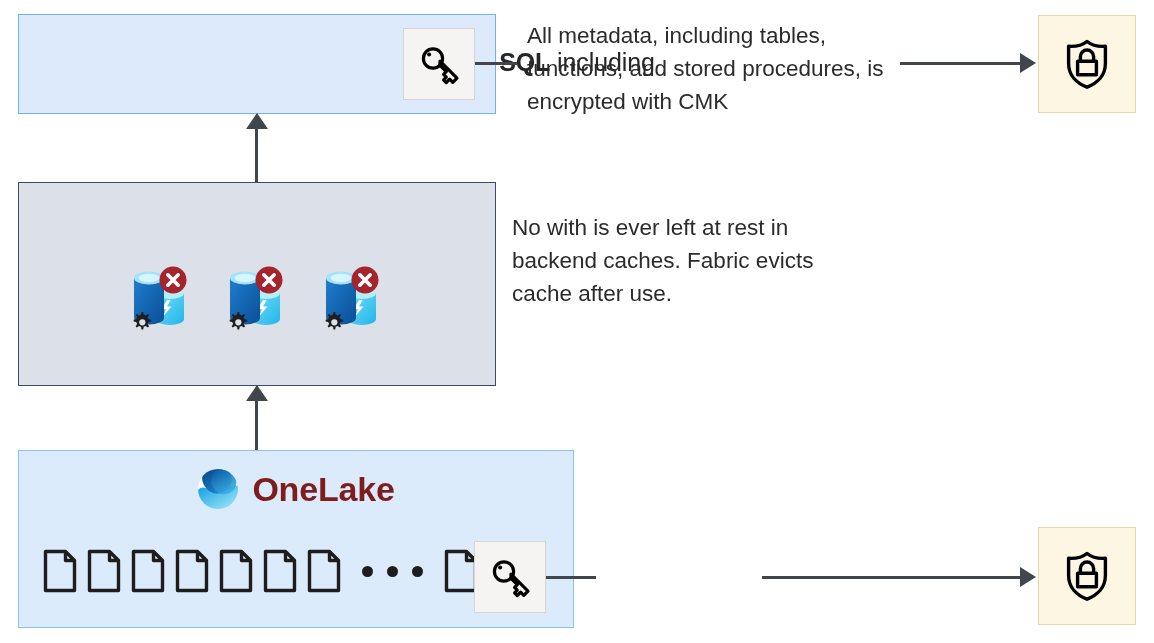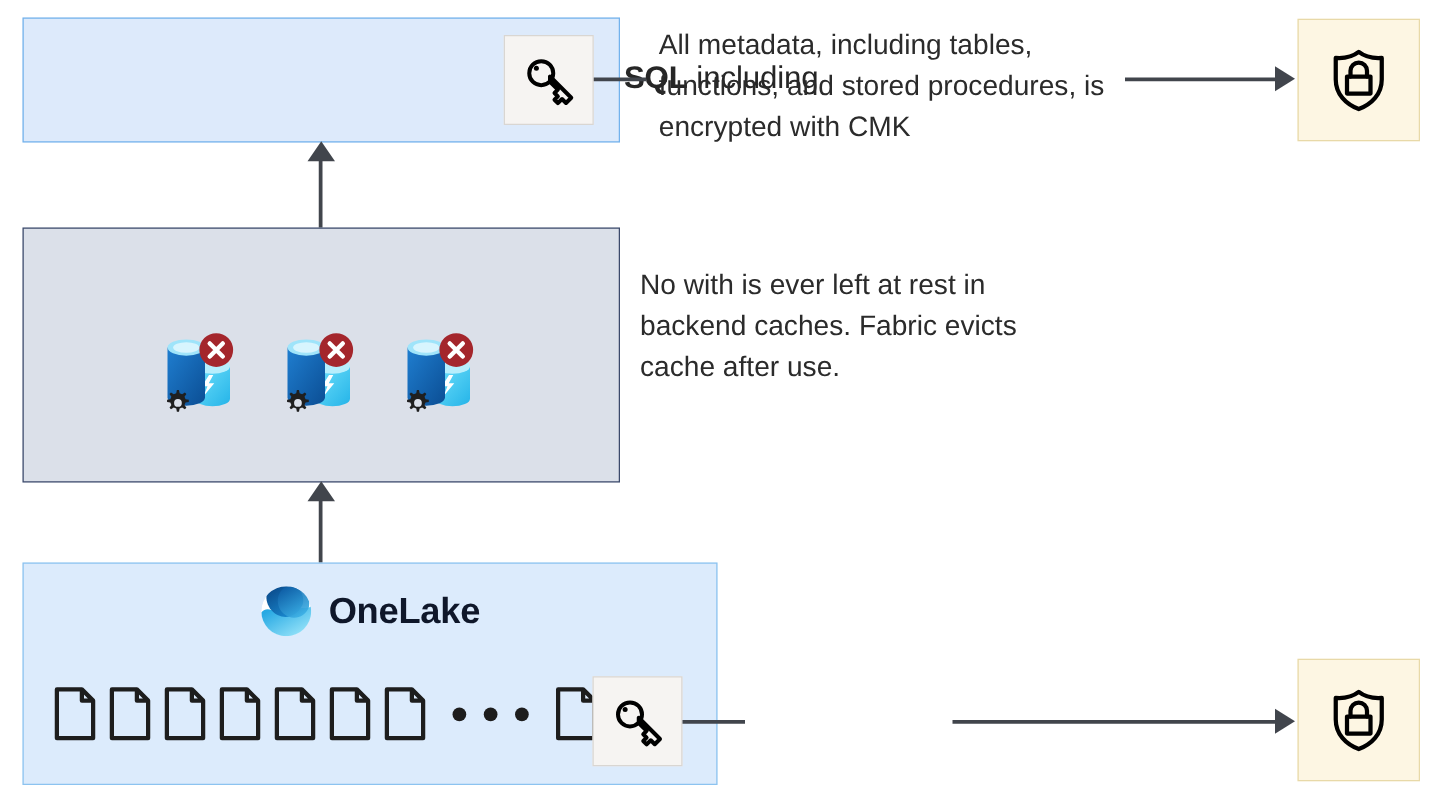--- a/index.html
+++ b/index.html
@@ -172,23 +172,23 @@
     position: absolute;
     left: 18px;
     top: 468px;
     width: 556px;
     display: flex;
     align-items: center;
     justify-content: center;
     gap: 13px;
   }
   .onelake-word {
-    font-size: 29px;
+    font-size: 34px;
     font-weight: bold;
-    color: #0f172a;
+    color: #7f1d1d;
     letter-spacing: -0.2px;
   }
 </style>
 </head>
 <body>
 
 <div id="canvas">
 
   <div class="box box-sql"></div>
   <div class="box-title title-sql">

